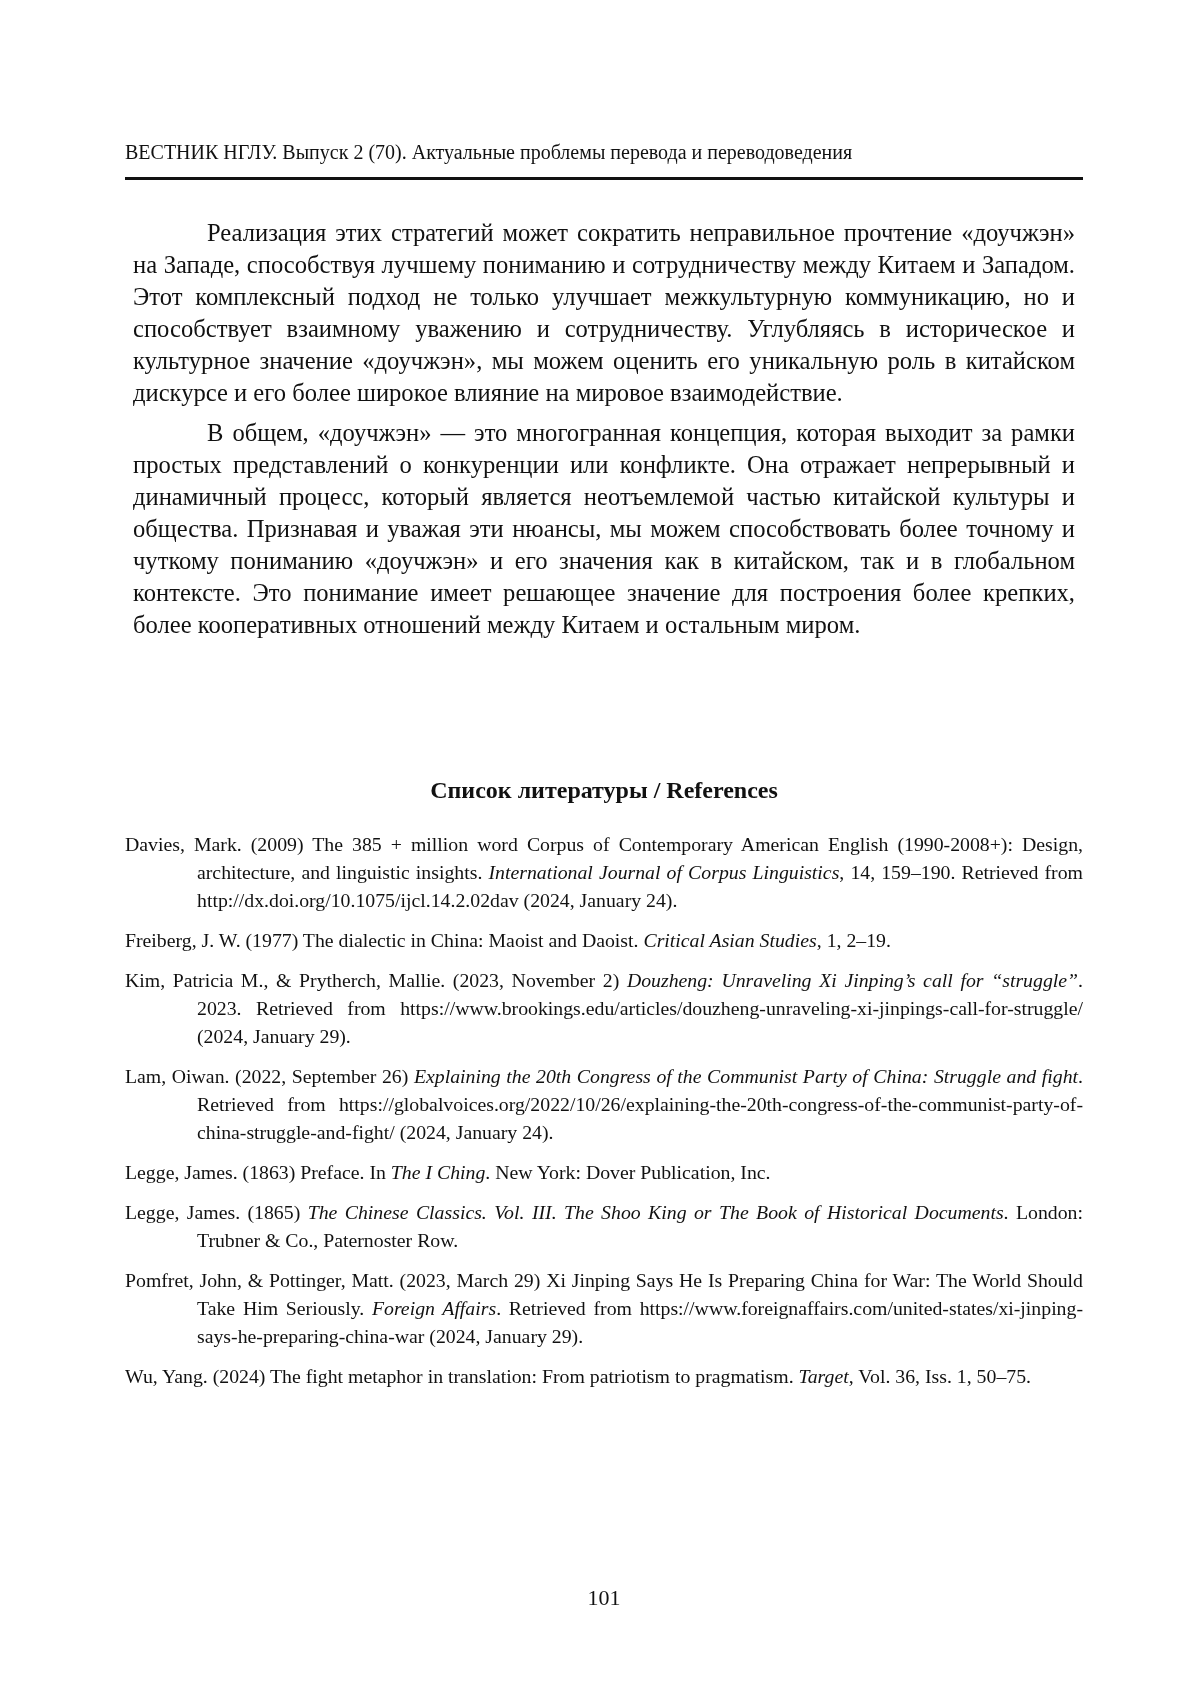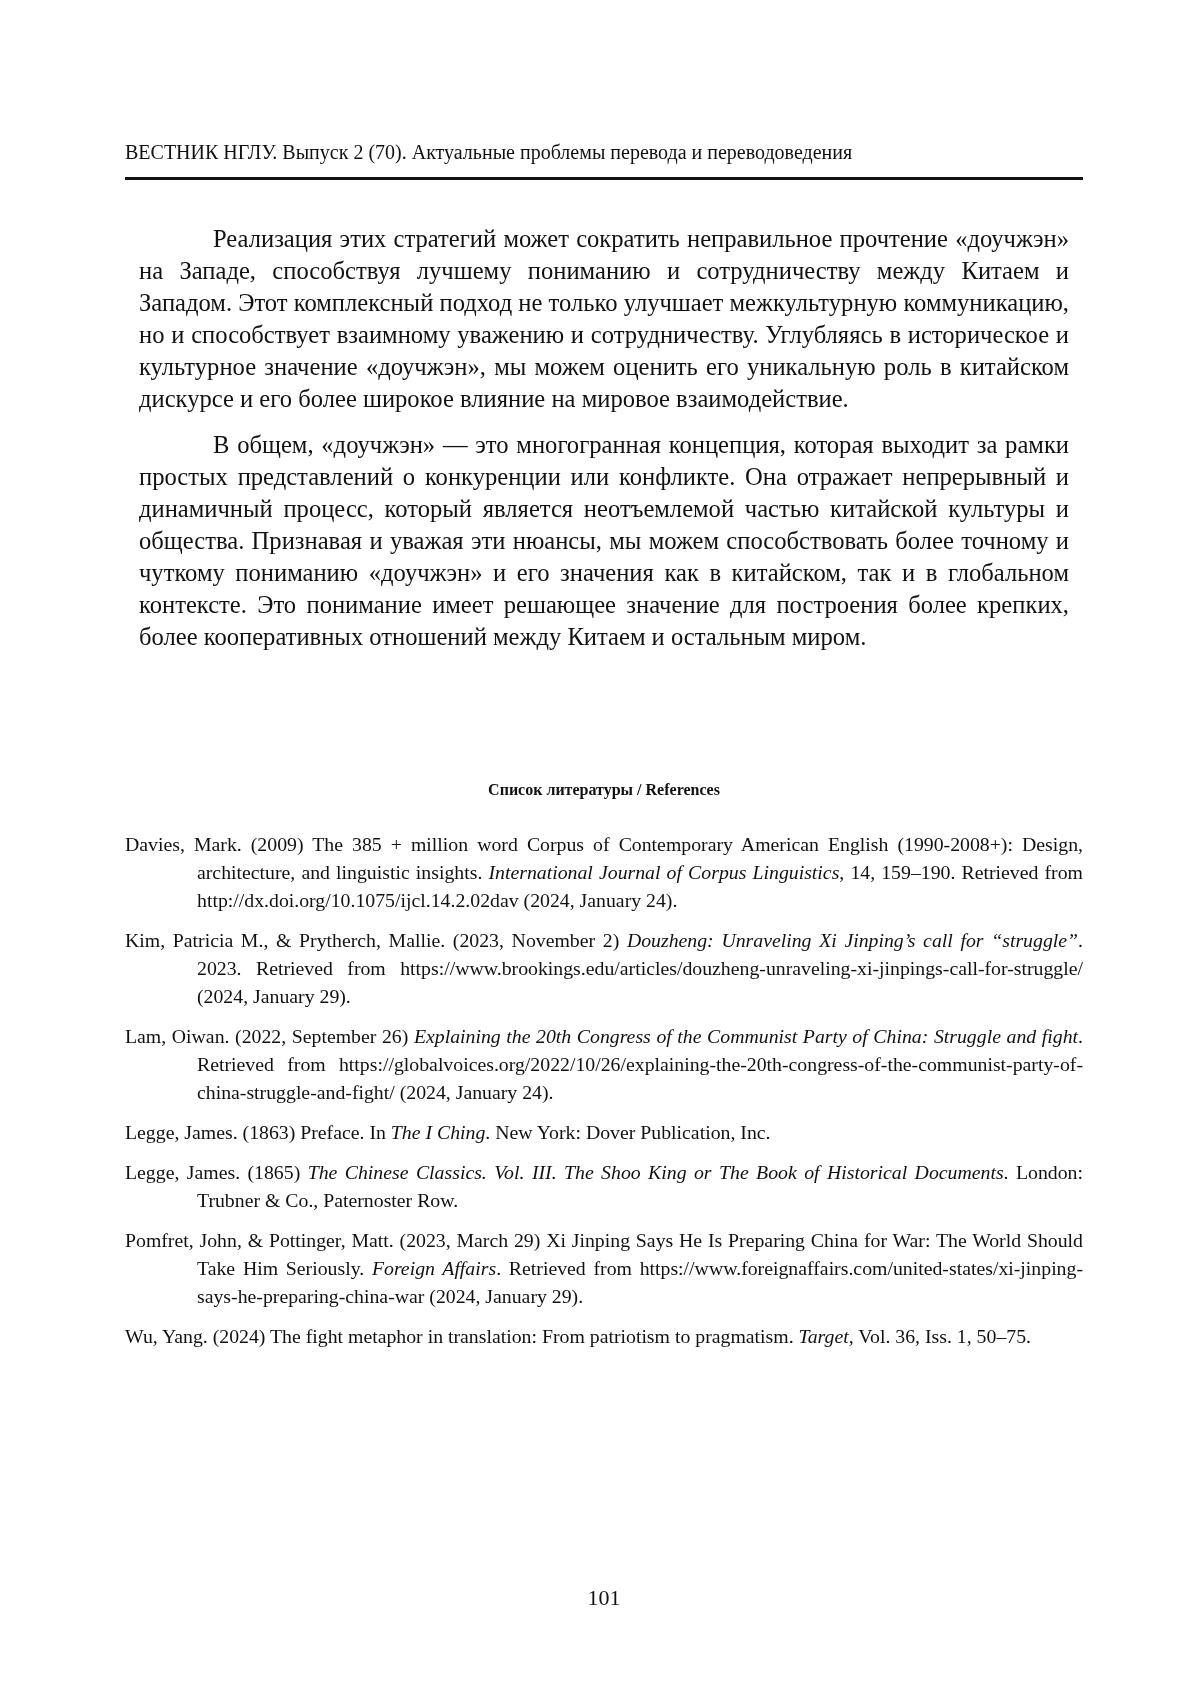--- a/index.html
+++ b/index.html
@@ -3,22 +3,22 @@
 <meta charset="utf-8">
 <style>
   html, body { margin: 0; padding: 0; background: #ffffff; }
   body { width: 1200px; height: 1698px; position: relative; overflow: hidden;
          font-family: "Liberation Serif", "DejaVu Serif", serif; color: #111; }
   .page { position: absolute; left: 125px; top: 0; width: 958px; }
   .running-head { position: absolute; top: 140px; left: 0; width: 958px; text-align: left;
                   font-size: 20px; line-height: 24px; letter-spacing: 0px; }
   .head-rule { position: absolute; top: 177px; left: 0; width: 958px; height: 3px; background: #111; }
   .body-text { position: absolute; top: 209px; left: 0; width: 958px; font-size: 24.6px; line-height: 32px; text-align: justify; }
-  .body-text p { margin: 14px; text-indent: 74px; hyphens: manual; }
-  .refs-title { position: absolute; top: 778px; left: 0; width: 958px; text-align: center; font-weight: bold; font-size: 16px; line-height: 24px; }
+  .body-text p { margin: 8px; text-indent: 74px; hyphens: manual; }
+  .refs-title { position: absolute; top: 778px; left: 0; width: 958px; text-align: center; font-weight: bold; font-size: 24px; line-height: 24px; }
   .refs { position: absolute; top: 830px; left: 0; width: 958px; font-size: 19.8px; line-height: 28px; }
   .ref { margin: 0; padding-left: 72px; text-indent: -72px; text-align: justify; }
   .ref + .ref { margin-top: 12px; }
   .ref i { font-style: italic; }
   .page-number { position: absolute; top: 1566px; left: 0; width: 958px; text-align: center; font-size: 22px; line-height: 26px; margin-top: 19px; }
 </style>
 </head>
 <body>
 
 <div class="page">
@@ -27,20 +27,21 @@
 
   <div class="body-text">
     <p>Реализация этих стратегий может сократить неправильное прочтение «доучжэн» на Западе, способствуя лучшему пониманию и сотрудничеству между Китаем и Западом. Этот комплексный подход не только улучшает меж­культурную коммуникацию, но и способствует взаимному уважению и сотруд­ничеству. Углубляясь в историческое и культурное значение «доучжэн», мы можем оценить его уникальную роль в китайском дискурсе и его более широ­кое влияние на мировое взаимодействие.</p>
     <p>В общем, «доучжэн» — это многогранная концепция, которая выходит за рамки простых представлений о конкуренции или конфликте. Она отражает непрерывный и динамичный процесс, который является неотъемлемой частью китайской культуры и общества. Признавая и уважая эти нюансы, мы можем способствовать более точному и чуткому пониманию «доучжэн» и его значе­ния как в китайском, так и в глобальном контексте. Это понимание имеет ре­шающее значение для построения более крепких, более кооперативных отно­шений между Китаем и остальным миром.</p>
   </div>
 
   <div class="refs-title">Список литературы / References</div>
 
   <div class="refs">
     <p class="ref"><span>Davies, Mark. (2009) The 385 + million word Corpus of Contemporary American English (1990-2008+): Design, architecture, and linguistic insights. </span><i>International Journal of Corpus Lin­guistics</i><span>, 14, 159–190. Retrieved from http://dx.doi.org/10.1075/ijcl.14.2.02dav (2024, Jan­uary 24).</span></p>
+    <p class="ref"><span>Freiberg, J. W. (1977) The dialectic in China: Maoist and Daoist. </span><i>Critical Asian Studies</i><span>, 1, 2–19.</span></p>
     <p class="ref"><span>Kim, Patricia M., &amp; Prytherch, Mallie. (2023, November 2) </span><i>Douzheng: Unraveling Xi Jinping’s call for “struggle”</i><span>. 2023. Retrieved from https://www.brookings.edu/articles/douzheng-unraveling-xi-jinpings-call-for-struggle/ (2024, January 29).</span></p>
     <p class="ref"><span>Lam, Oiwan. (2022, September 26) </span><i>Explaining the 20th Congress of the Communist Party of China: Struggle and fight</i><span>. Retrieved from https://globalvoices.org/2022/10/26/explaining-the-20th-congress-of-the-communist-party-of-china-struggle-and-fight/ (2024, January 24).</span></p>
     <p class="ref"><span>Legge, James. (1863) Preface. In </span><i>The I Ching</i><span>. New York: Dover Publication, Inc.</span></p>
     <p class="ref"><span>Legge, James. (1865) </span><i>The Chinese Classics. Vol. III. The Shoo King or The Book of Historical Documents</i><span>. London: Trubner &amp; Co., Paternoster Row.</span></p>
     <p class="ref"><span>Pomfret, John, &amp; Pottinger, Matt. (2023, March 29) Xi Jinping Says He Is Preparing China for War: The World Should Take Him Seriously. </span><i>Foreign Affairs</i><span>. Retrieved from https://www.foreignaffairs.com/united-states/xi-jinping-says-he-preparing-china-war (2024, January 29).</span></p>
     <p class="ref"><span>Wu, Yang. (2024) The fight metaphor in translation: From patriotism to pragmatism. </span><i>Target</i><span>, Vol. 36, Iss. 1, 50–75.</span></p>
   </div>
 
   <div class="page-number">101</div>
 </div>

